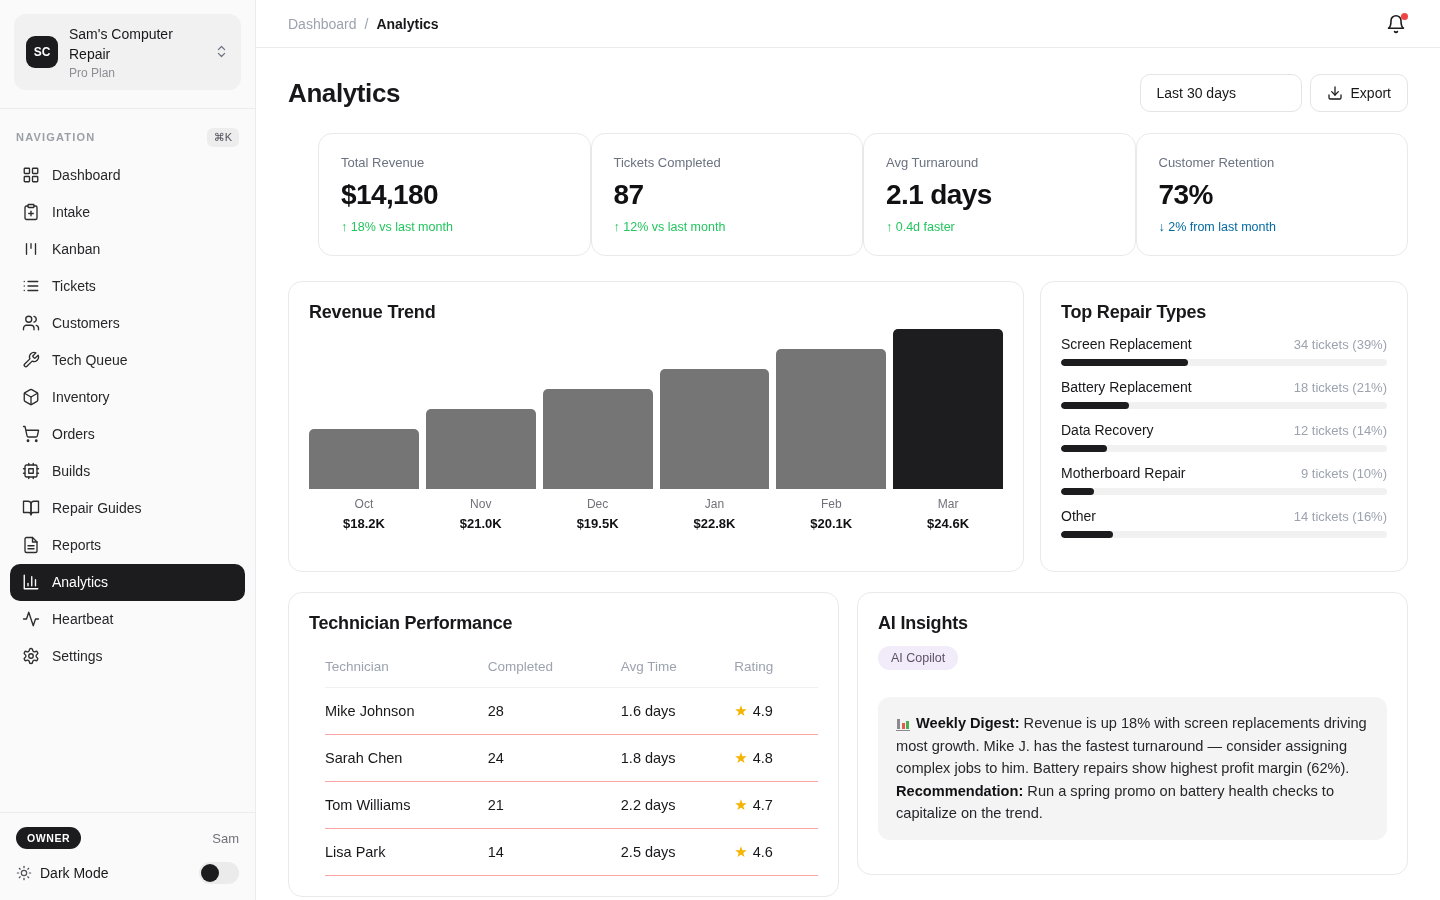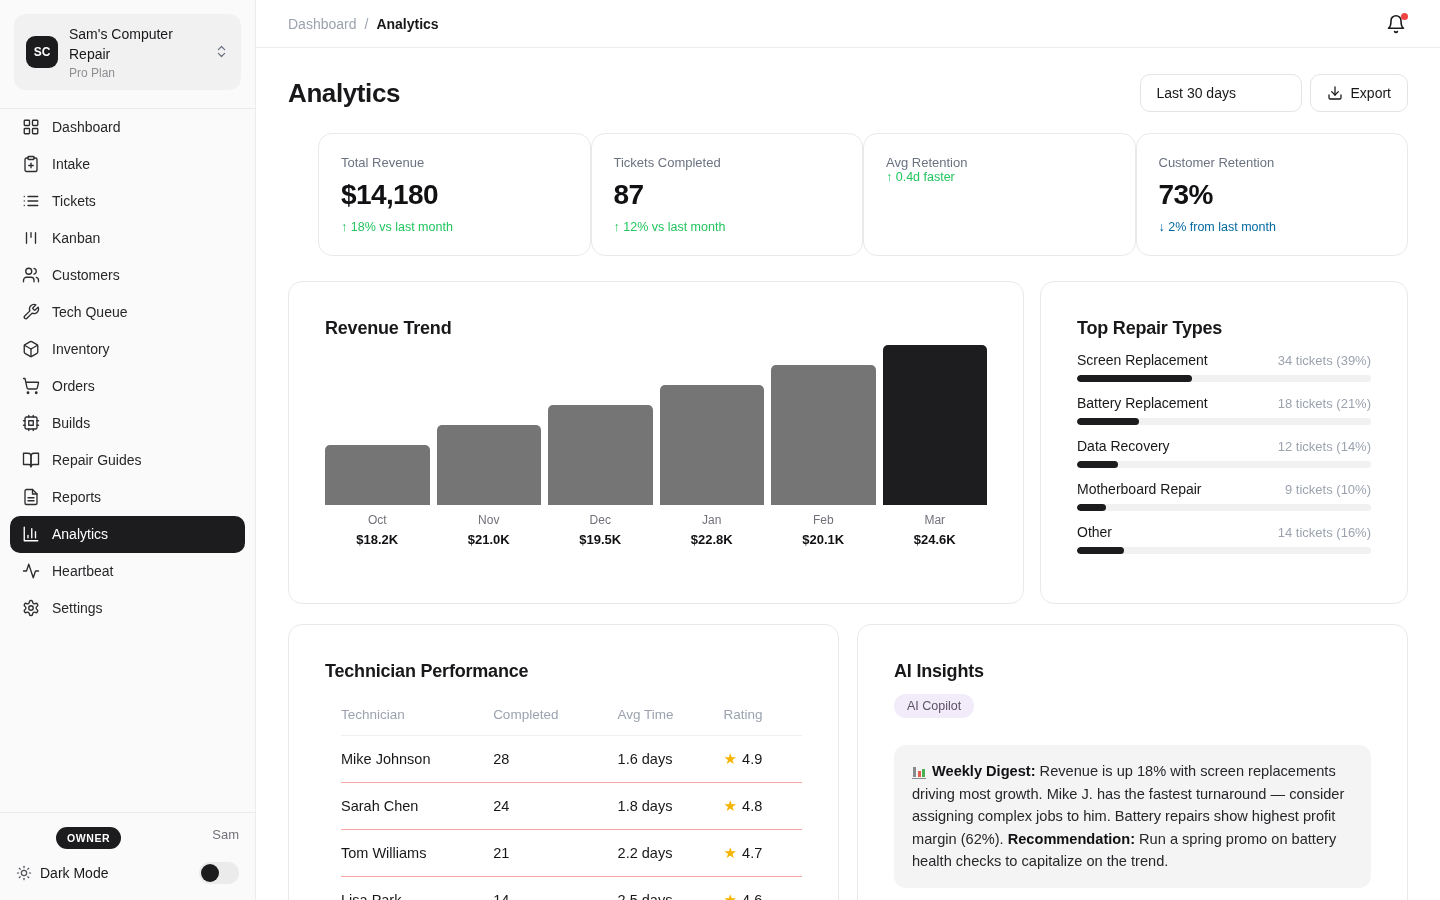--- a/index.html
+++ b/index.html
@@ -23,21 +23,21 @@
   .nav-title { font-size:11px; font-weight:700; letter-spacing:1.2px; color:#9aa0a6; }
   .kbd { background:#ededee; border-radius:6px; padding:3px 7px; font-size:11px; color:#52525b; }
   .nav { padding:0 10px; }
   .nav-item { display:flex; align-items:center; gap:12px; height:37px; padding:0 12px; border-radius:10px;
               font-size:14px; color:#27272a; cursor:pointer; }
   .nav-item .nico { color:#2d2d30; flex:none; }
   .nav-item.active { background:#1c1c1e; color:#fff; }
   .nav-item.active .nico { color:#fff; }
 
   .sidebar-footer { margin-top:auto; border-top:1px solid #ececee; padding:14px 16px 16px; }
-  .owner-row { display:flex; align-items:flex-start; justify-content:space-between;margin-left:40px; }
+  .owner-row { display:flex; align-items:center; justify-content:space-between; }
   .owner-badge { background:#1c1c1e; color:#fff; font-size:10.5px; font-weight:700; letter-spacing:.6px;
                  padding:5px 11px; border-radius:999px; }
   .owner-name { font-size:13px; color:#71717a; }
   .dark-row { margin-top:13px; display:flex; align-items:center; gap:8px; }
   .dark-label { font-size:14px; color:#18181b; }
   .sun { color:#52525b; }
   .toggle { margin-left:auto; width:40px; height:22px; background:#ebebec; border-radius:999px; position:relative; cursor:pointer; }
   .toggle .knob { position:absolute; left:2px; top:2px; width:18px; height:18px; border-radius:50%; background:#1c1c1e; }
 
   
@@ -59,21 +59,21 @@
   .export-btn { height:38px; border:1px solid #e4e4e7; border-radius:10px; background:#fff; display:flex;
                 align-items:center; gap:8px; padding:0 16px; font-size:14px; font-weight:500; color:#18181b; cursor:pointer; }
 
   .stats { display:grid; grid-template-columns:repeat(4,1fr); gap:0;padding-left:30px; }
   .stat-card { border:1px solid #e9e9eb; border-radius:14px; padding:21px 22px; background:#fff; }
   .stat-label { font-size:13px; color:#6b7280; }
   .stat-value { font-size:28px; font-weight:800; letter-spacing:-0.6px; margin:9px 0 9px; color:#111114; }
   .stat-delta { font-size:12.5px; }
 
   .row2 { display:grid; grid-template-columns:2fr 1fr; gap:16px; margin-top:25px; }
-  .card { border:1px solid #e9e9eb; border-radius:14px; background:#fff; padding:36px; }
+  .card { border:1px solid #e9e9eb; border-radius:14px; background:#fff; padding:20px; }
   .card-title { font-size:18px; font-weight:700; letter-spacing:-0.2px; }
 
   .chart-card { padding-bottom:33px; }
   .chart-row { display:flex; gap:7px; margin-top:6px;justify-content:center; }
   .chart-col { flex:1; text-align:center; }
   .bar-wrap { height:160px; display:flex; align-items:flex-end; }
   .bar { width:100%; border-radius:5px 5px 0 0; }
   .bar-month { font-size:12px; color:#71717a; margin-top:8px; }
   .bar-value { font-size:13px; font-weight:700; color:#111114; margin-top:5px; }
 
@@ -115,20 +115,24 @@
       </div>
       <span class="ws-chevron">
         <svg width="15" height="15" viewBox="0 0 24 24" fill="none" stroke="currentColor" stroke-width="2" stroke-linecap="round" stroke-linejoin="round">
             <path d="m7 15 5 5 5-5"></path>
             <path d="m7 9 5-5 5 5"></path>
           </svg>
       </span>
     </div>
   </div>
 
+  <div class="nav-header">
+    <span class="nav-title">NAVIGATION</span>
+    <span class="kbd">⌘K</span>
+  </div>
 
   <nav class="nav">
     <div class="nav-item">
       <span class="nico">
           <svg width="18" height="18" viewBox="0 0 24 24" fill="none" stroke="currentColor" stroke-width="1.8" stroke-linecap="round" stroke-linejoin="round">
             <rect x="3" y="3" width="7" height="7" rx="1"></rect>
             <rect x="14" y="3" width="7" height="7" rx="1"></rect>
             <rect x="3" y="14" width="7" height="7" rx="1"></rect>
             <rect x="14" y="14" width="7" height="7" rx="1"></rect>
           </svg>
@@ -138,43 +142,43 @@
     <div class="nav-item">
       <span class="nico">
           <svg width="18" height="18" viewBox="0 0 24 24" fill="none" stroke="currentColor" stroke-width="1.8" stroke-linecap="round" stroke-linejoin="round">
             <rect x="8" y="2" width="8" height="4" rx="1"></rect>
             <path d="M16 4h2a2 2 0 0 1 2 2v14a2 2 0 0 1-2 2H6a2 2 0 0 1-2-2V6a2 2 0 0 1 2-2h2"></path>
             <path d="M12 11v6"></path>
             <path d="M9 14h6"></path>
           </svg>
         </span>
       <span>Intake</span>
+    </div>
+    <div class="nav-item">
+      <span class="nico">
+          <svg width="18" height="18" viewBox="0 0 24 24" fill="none" stroke="currentColor" stroke-width="1.8" stroke-linecap="round" stroke-linejoin="round">
+            <path d="M6 5v14"></path>
+            <path d="M12 5v6"></path>
+            <path d="M18 5v14"></path>
+          </svg>
+        </span>
+      <span>Kanban</span>
     </div>
     <div class="nav-item">
       <span class="nico">
           <svg width="18" height="18" viewBox="0 0 24 24" fill="none" stroke="currentColor" stroke-width="1.8" stroke-linecap="round" stroke-linejoin="round">
             <path d="M8 6h13"></path>
             <path d="M8 12h13"></path>
             <path d="M8 18h13"></path>
             <path d="M3 6h.01"></path>
             <path d="M3 12h.01"></path>
             <path d="M3 18h.01"></path>
           </svg>
         </span>
       <span>Tickets</span>
-    </div>
-    <div class="nav-item">
-      <span class="nico">
-          <svg width="18" height="18" viewBox="0 0 24 24" fill="none" stroke="currentColor" stroke-width="1.8" stroke-linecap="round" stroke-linejoin="round">
-            <path d="M6 5v14"></path>
-            <path d="M12 5v6"></path>
-            <path d="M18 5v14"></path>
-          </svg>
-        </span>
-      <span>Kanban</span>
     </div>
     <div class="nav-item">
       <span class="nico">
           <svg width="18" height="18" viewBox="0 0 24 24" fill="none" stroke="currentColor" stroke-width="1.8" stroke-linecap="round" stroke-linejoin="round">
             <path d="M16 21v-2a4 4 0 0 0-4-4H6a4 4 0 0 0-4 4v2"></path>
             <circle cx="9" cy="7" r="4"></circle>
             <path d="M22 21v-2a4 4 0 0 0-3-3.87"></path>
             <path d="M16 3.13a4 4 0 0 1 0 7.75"></path>
           </svg>
         </span>
@@ -341,21 +345,22 @@
         <div class="stat-label">Total Revenue</div>
         <div class="stat-value">$14,180</div>
         <div class="stat-delta" style="color: rgb(34, 197, 94);">↑ 18% vs last month</div>
       </div>
       <div class="stat-card">
         <div class="stat-label">Tickets Completed</div>
         <div class="stat-value">87</div>
         <div class="stat-delta" style="color: rgb(34, 197, 94);">↑ 12% vs last month</div>
       </div>
       <div class="stat-card">
-        <div class="stat-label">Avg Retention</div>
+        <div class="stat-label">Avg Turnaround</div>
+        <div class="stat-value">2.1 days</div>
         <div class="stat-delta" style="color: rgb(34, 197, 94);">↑ 0.4d faster</div>
       </div>
       <div class="stat-card">
         <div class="stat-label">Customer Retention</div>
         <div class="stat-value">73%</div>
         <div class="stat-delta" style="color: #0369a1;">↓ 2% from last month</div>
       </div>
     </div>
 
     <div class="row2">

